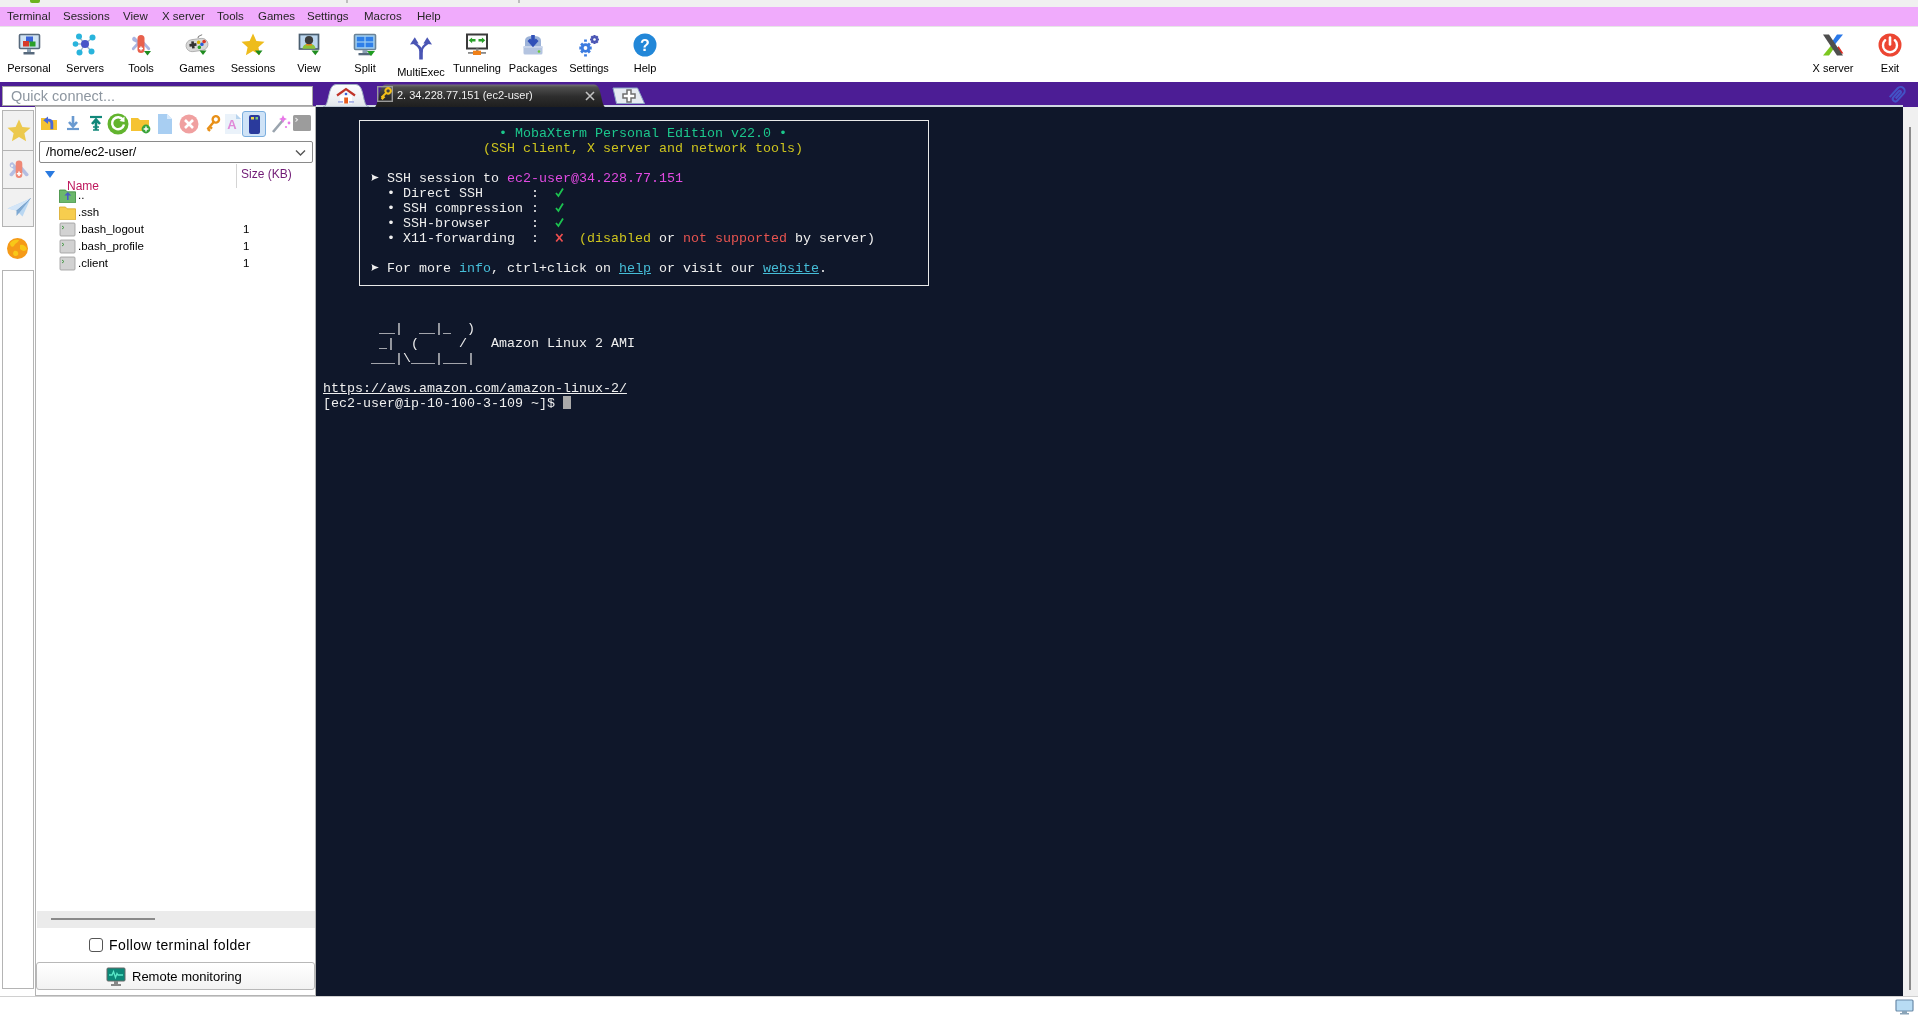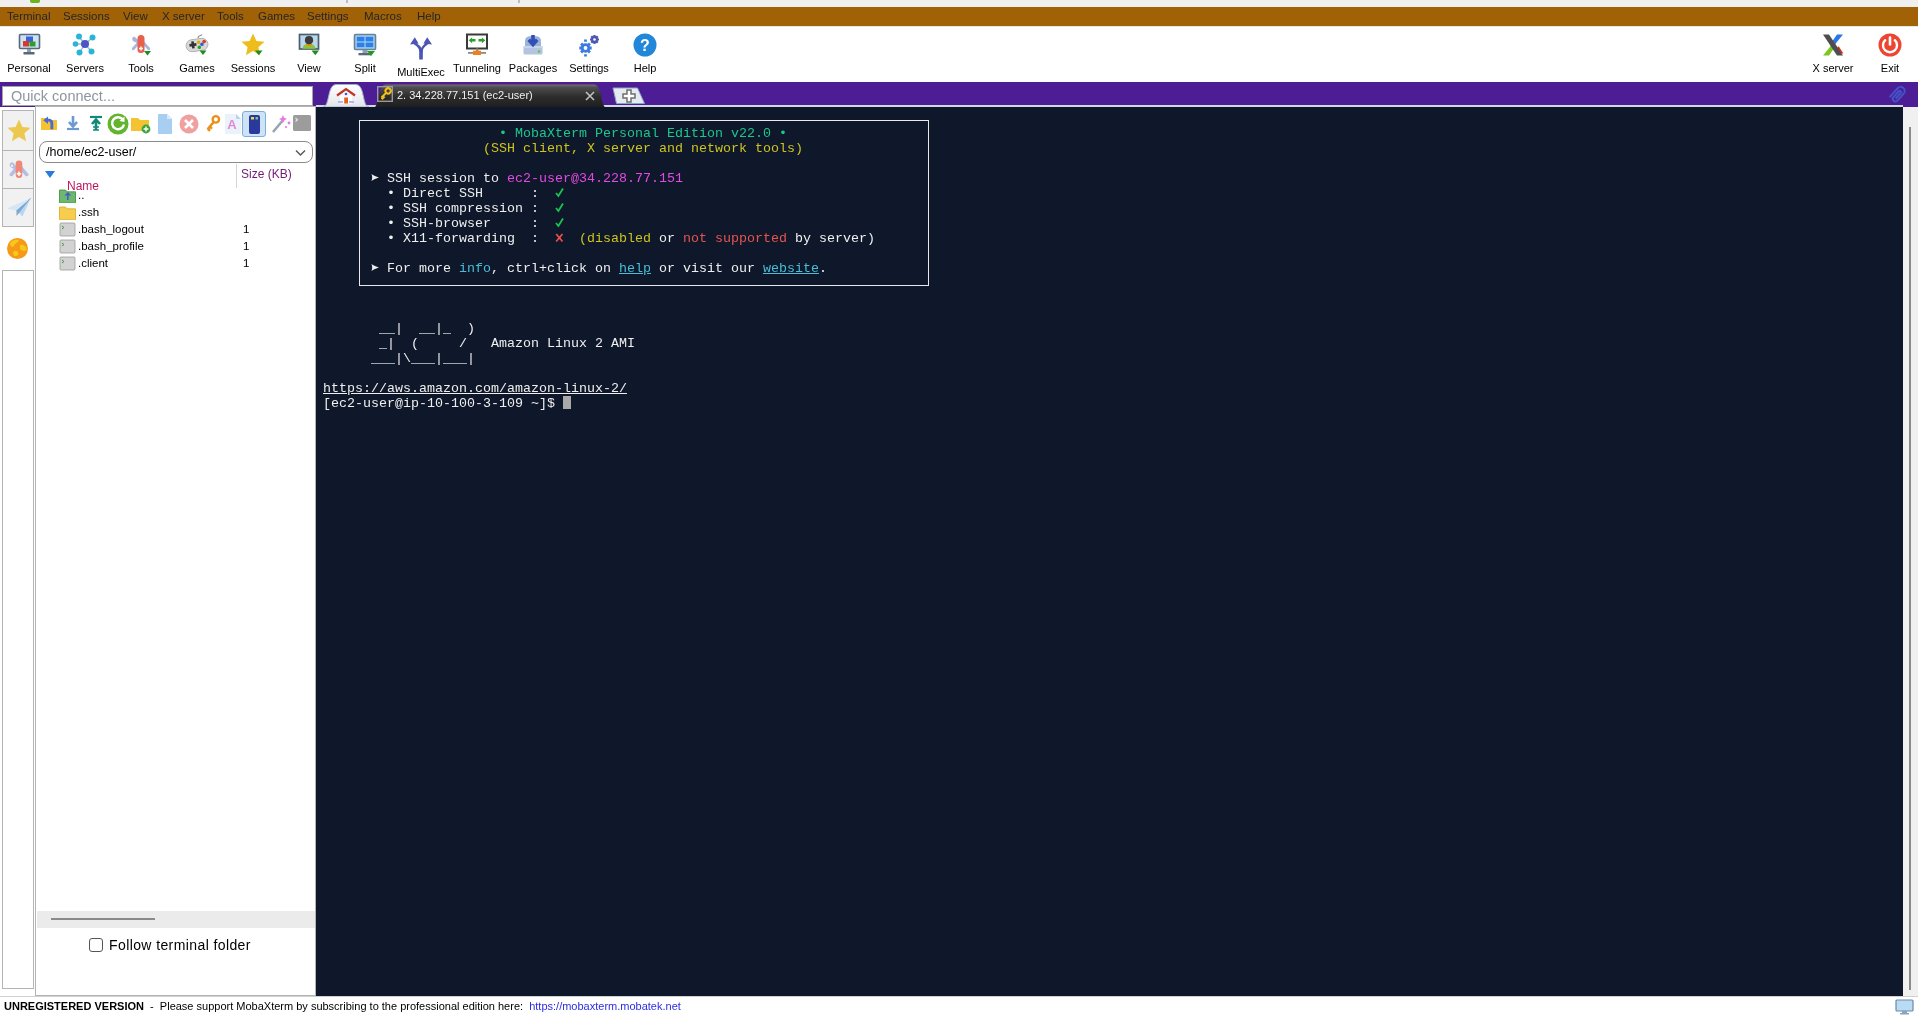--- a/index.html
+++ b/index.html
@@ -1,21 +1,21 @@
 <!DOCTYPE html>
 <html><head>
 <meta charset="utf-8">
 <style>
   * { margin:0; padding:0; box-sizing:border-box; }
   html,body { width:1918px; height:1015px; overflow:hidden; }
   body { position:relative; background:#fff; font-family:"Liberation Sans",sans-serif; }
   .abs { position:absolute; }
   
   #titlestrip { left:0; top:0; width:1918px; height:7px; background:#f0f0f0; }
-  #menubar { left:0; top:7px; width:1918px; height:20px; background:#a16207; border-bottom:1px solid #e6e6e6;padding-left:35px; }
+  #menubar { left:0; top:7px; width:1918px; height:20px; background:#f0abfc; border-bottom:1px solid #e6e6e6;padding-left:35px; }
   #menubar span { position:absolute; top:3px; font-size:11.5px; color:#262626; }
   #toolbar { left:0; top:28px; width:1918px; height:54px; background:#fff; }
   .tbi { position:absolute; width:56px; text-align:center; }
   .tbi svg { display:block; margin:0 auto; }
   .tbi .lbl { font-size:11px; color:#000; margin-top:4px; display:block; }
   
   #qcrow { left:0; top:82px; width:1918px; height:25px; background:#4c1d95; }
   #qc { position:absolute; left:2px; top:4px; width:311px; height:20px; border:1px solid #a5a5a5; background:#fff; color:#8d96a0; font-size:14.5px; line-height:19px; padding-left:8px; }
   
   .sbbox { position:absolute; left:2px; width:32px; background:#f1f1f1; border:1px solid #b4b4b4; }
@@ -349,21 +349,21 @@
       <path d="M3 19 L14 6" stroke="#9aa4ae" stroke-width="2.6"></path>
       <path d="M13 2 l1.2 2.8 2.8 1.2 -2.8 1.2 -1.2 2.8 -1.2 -2.8 -2.8 -1.2 2.8 -1.2 Z" fill="#e878e8"></path>
       <circle cx="19" cy="10" r="1.4" fill="#e878e8"></circle>
       <circle cx="16" cy="14" r="1.1" fill="#e878e8"></circle>
     </svg>
   <svg class="abs" style="left:256px;top:7px" width="20" height="19" viewBox="0 0 20 19">
       <rect x="1" y="1" width="18" height="16" rx="1.5" fill="#9c9c9c"></rect>
       <path d="M3.5 4 l2 1.8 -2 1.8" stroke="#e8e8e8" stroke-width="1.1" fill="none"></path>
     </svg>
 
-  <div class="abs" style="left:3px;top:34px;width:274px;height:22px;border:1px solid #8a8a8a;border-radius:8px;background:#fff">
+  <div class="abs" style="left:3px;top:34px;width:274px;height:22px;border:1px solid #8a8a8a;border-radius:2px;background:#fff">
     <span style="position:absolute;left:6px;top:3px;font-size:12.5px;color:#000">/home/ec2-user/</span>
     <svg style="position:absolute;right:6px;top:7px" width="11" height="8" viewBox="0 0 11 8">
         <path d="M1 1.5 L5.5 6 L10 1.5" stroke="#555" stroke-width="1.4" fill="none"></path>
       </svg>
   </div>
 
   <svg class="abs" style="left:9px;top:64px" width="10" height="7" viewBox="0 0 10 7">
       <path d="M0 0 h10 L5 7 Z" fill="#2a7ae0"></path>
     </svg>
   <span class="abs" style="left:31px;top:72px;font-size:12px;color:#be185d">Name</span>
@@ -395,20 +395,29 @@
       <rect x="1" y="1" width="15" height="13" rx="1" fill="#d2d2d2" stroke="#9a9a9a" stroke-width="0.8"></rect>
       <path d="M3 4 l2 1.5 -2 1.5" stroke="#4a9a4a" stroke-width="1" fill="none"></path>
     </svg>
   <span class="abs" style="left:42px;top:150px;font-size:11.5px;color:#000">.client</span>
   <span class="abs" style="left:207px;top:150px;font-size:11.5px;color:#000">1</span>
 
   <div class="abs" style="left:1px;top:804px;width:278px;height:17px;background:#ebebeb"></div>
   <div class="abs" style="left:15px;top:811px;width:104px;height:2px;background:#8a8a8a"></div>
   <div class="abs" style="left:53px;top:831px;width:14px;height:14px;border:1.5px solid #555;border-radius:3px;background:#fff"></div>
   <span class="abs" style="left:73px;top:830px;font-size:14px;letter-spacing:0.4px;color:#000">Follow terminal folder</span>
+  <div class="abs" style="left:0px;top:855px;width:279px;height:28px;border:1px solid #b8b8b8;border-radius:3px;background:linear-gradient(#ffffff,#f2f2f2)">
+    <svg style="position:absolute;left:68px;top:3px" width="22" height="22" viewBox="0 0 22 22">
+        <rect x="2" y="2" width="18" height="13" rx="1" fill="#0c8878" stroke="#666" stroke-width="1"></rect>
+        <path d="M4 9 l3 0 1.5 -3.5 2 6 1.5 -4 1 1.5 h5" stroke="#5ae8c8" stroke-width="1.3" fill="none"></path>
+        <rect x="9" y="15" width="4" height="3" fill="#888"></rect>
+        <rect x="6" y="18" width="10" height="2" fill="#888"></rect>
+      </svg>
+    <span style="position:absolute;left:95px;top:6px;font-size:13px;color:#000">Remote monitoring</span>
+  </div>
 </div>
 <div class="abs" id="term">
   <div id="bbox"></div>
   <pre id="tpre"><span class="tg">                      • MobaXterm Personal Edition v22.0 •</span>
 <span class="ty">                    (SSH client, X server and network tools)</span>
 
       <span class="gsym"><svg width="8" height="11">
           <path d="M0.3 2 C2.5 3.4 5.3 4.7 7.9 5.5 C5.3 6.3 2.5 7.6 0.3 9 C1.5 7.4 1.5 3.6 0.3 2 Z" fill="#efefef"></path>
         </svg></span> SSH session to <span class="tm">ec2-user@34.228.77.151</span>
         • Direct SSH      :  <span class="gsym"><svg width="9" height="11">
@@ -434,19 +443,18 @@
        _|  (     /   Amazon Linux 2 AMI
       ___|\___|___|
 
 <span class="tu">https://aws.amazon.com/amazon-linux-2/</span>
 [ec2-user@ip-10-100-3-109 ~]$ <span id="cursor"></span></pre>
 </div>
 <div class="abs" id="vsb">
     <div class="thumb"></div>
   </div>
 <div class="abs" id="statusbar">
-  <span style="position:absolute;left:4px;top:3px"><b>UNREGISTERED VERSION</b>&nbsp; -&nbsp; Please support MobaXterm by subscribing to the professional edition here: &nbsp;<span style="color:#2d2de0">https://mobaxterm.mobatek.net</span></span>
   <svg style="position:absolute;left:1895px;top:2px" width="19" height="16" viewBox="0 0 19 16">
       <rect x="1" y="1" width="17" height="11" rx="1" fill="#b8dcf4" stroke="#6a8aa8" stroke-width="1.2"></rect>
       <rect x="7" y="12" width="5" height="2" fill="#8aa4b8"></rect>
       <rect x="5" y="14" width="9" height="1.5" fill="#8aa4b8"></rect>
     </svg>
 </div>
 
 </body></html>

